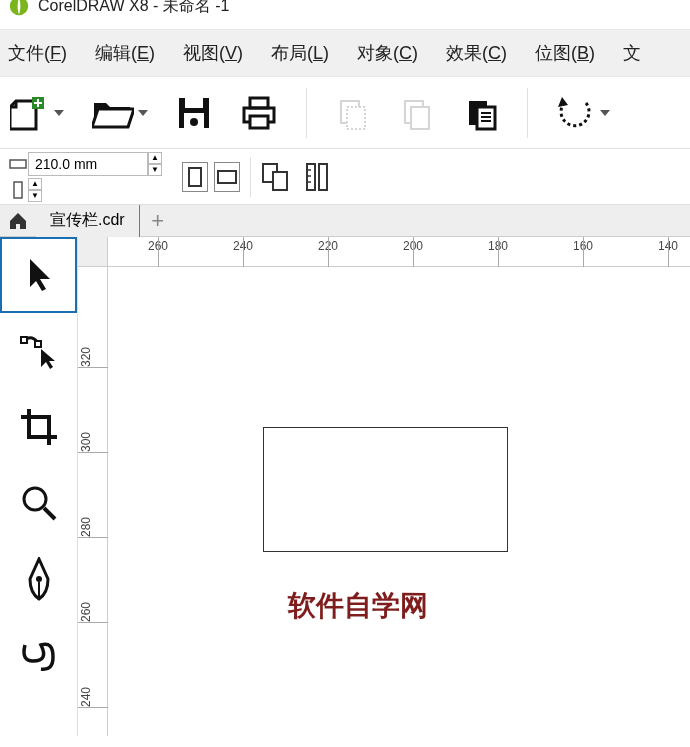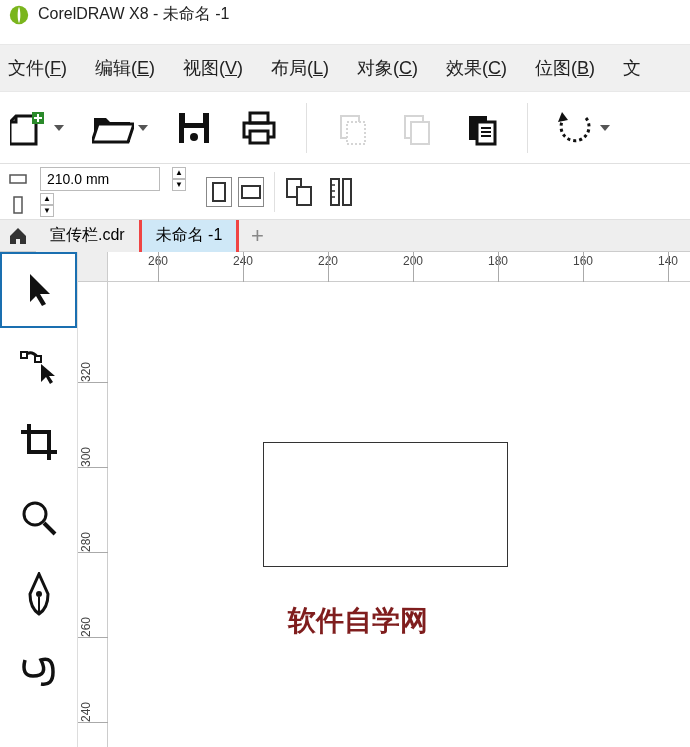--- a/index.html
+++ b/index.html
@@ -1,39 +1,39 @@
 <!DOCTYPE html>
 <html><head>
 <meta charset="utf-8">
 <style>
 *{box-sizing:border-box;margin:0;padding:0;font-family:"Microsoft YaHei","SimSun",sans-serif}
 body{width:690px;height:747px;overflow:hidden;background:#fff;font-size:14px;color:#000}
-.titlebar{height:44px;display:flex;align-items:flex-start;padding:4px 8px;background:#fff}
+.titlebar{height:29px;display:flex;align-items:flex-end;padding:12px 8px;background:#fff}
 .titlebar .logo{width:22px;height:22px;margin-right:8px}
 .titlebar .title{font-size:16px;color:#222}
 .menubar{height:48px;display:flex;align-items:center;background:#f0f0f0;padding:0 8px;gap:28px;font-size:18px;color:#222;border-top:1px solid #e8e8e8;border-bottom:1px solid #e8e8e8}
 .menubar .item u{text-decoration:underline}
 .menubar .item{cursor:pointer}
 .toolbar1{height:72px;display:flex;align-items:center;background:#fff;padding:0 10px;gap:28px;border-bottom:1px solid #e0e0e0}
 .toolbar1 .sep{width:1px;height:50px;background:#e0e0e0}
 .toolbar1 .btn{cursor:pointer;display:flex;align-items:center}
 .chev{margin-left:4px}
 .toolbar2{height:56px;display:flex;align-items:center;background:#fff;padding:0 8px;gap:10px;border-bottom:1px solid #e0e0e0}
 .preset{width:280px;height:36px;border:2px solid #35a0d6;background:#fff;display:flex;align-items:center;justify-content:space-between;padding:0 8px;font-size:16px}
 .dimgrp{display:flex;flex-direction:column;gap:2px}
-.dimrow{display:flex;align-items:center;gap:12px}
+.dimrow{display:flex;align-items:center;gap:0}
 .dimicon{width:20px;height:20px;display:flex;align-items:center;justify-content:center}
 .dimfield{width:120px;height:24px;border:1px solid #bbb;background:#fff;display:flex;align-items:center;padding:0 6px;font-size:14px}
 .spin{width:14px;display:flex;flex-direction:column}
 .spin div{height:12px;border:1px solid #bbb;display:flex;align-items:center;justify-content:center;font-size:8px;cursor:pointer}
 .orient{display:flex;gap:6px;margin-left:10px}
 .orient .ob{width:26px;height:30px;border:1px solid #888;display:flex;align-items:center;justify-content:center;cursor:pointer}
 .tabrow{height:32px;display:flex;align-items:center;background:#eee;border-bottom:1px solid #ccc}
 .tabrow .home{width:36px;display:flex;align-items:center;justify-content:center;cursor:pointer}
-.tabrow .tab{height:32px;padding:0 14px;display:flex;align-items:center;font-size:16px;background:#eee;cursor:pointer;border-right:3px solid #ef4444}
+.tabrow .tab{height:32px;padding:0 14px;display:flex;align-items:center;font-size:16px;background:#eee;cursor:pointer;border-right:1px solid #ef4444}
 .tabrow .tab.active{background:#cfe8f7}
 .tabrow .add{width:36px;display:flex;align-items:center;justify-content:center;cursor:pointer;color:#888;font-size:22px}
 .workrow{display:flex;height:499px}
 .toolbox{width:78px;background:#fff;display:flex;flex-direction:column;border-right:1px solid #ddd}
 .toolbox .tool{height:76px;display:flex;align-items:center;justify-content:center;cursor:pointer;position:relative}
 .toolbox .tool.sel{border:2px solid #1a6fb0}
 .editor{flex:1;position:relative;background:#fff;overflow:hidden}
 .corner{width:30px;height:30px;background:#eee;border-right:1px solid #ccc;border-bottom:1px solid #ccc;position:absolute;top:0;left:0}
 .hruler{position:absolute;top:0;left:30px;right:0;height:30px;background:#fff;border-bottom:1px solid #ccc;font-size:11px;color:#555}
 .hruler .tick{position:absolute;top:0;height:30px;width:1px;background:#aaa}
@@ -191,21 +191,20 @@
   </div>
 </div>
 
 <div class="tabrow">
   <div class="home">
     <svg width="20" height="20">
         <path d="M10 2 L18 10 v8 h-6 v-5 h-4 v5 h-6 v-8 z" fill="#333"></path>
       </svg>
   </div>
   <div class="tab">宣传栏.cdr</div>
-  <div class="tab active">未命名 -1</div>
   <div class="add">+</div>
 </div>
 
 <div class="workrow">
   <div class="toolbox">
     <div class="tool sel">
       <svg width="34" height="40">
           <path d="M8 4 L8 32 L14 26 L20 36 L24 34 L18 24 L28 24 Z" fill="#111"></path>
         </svg>
     </div>

